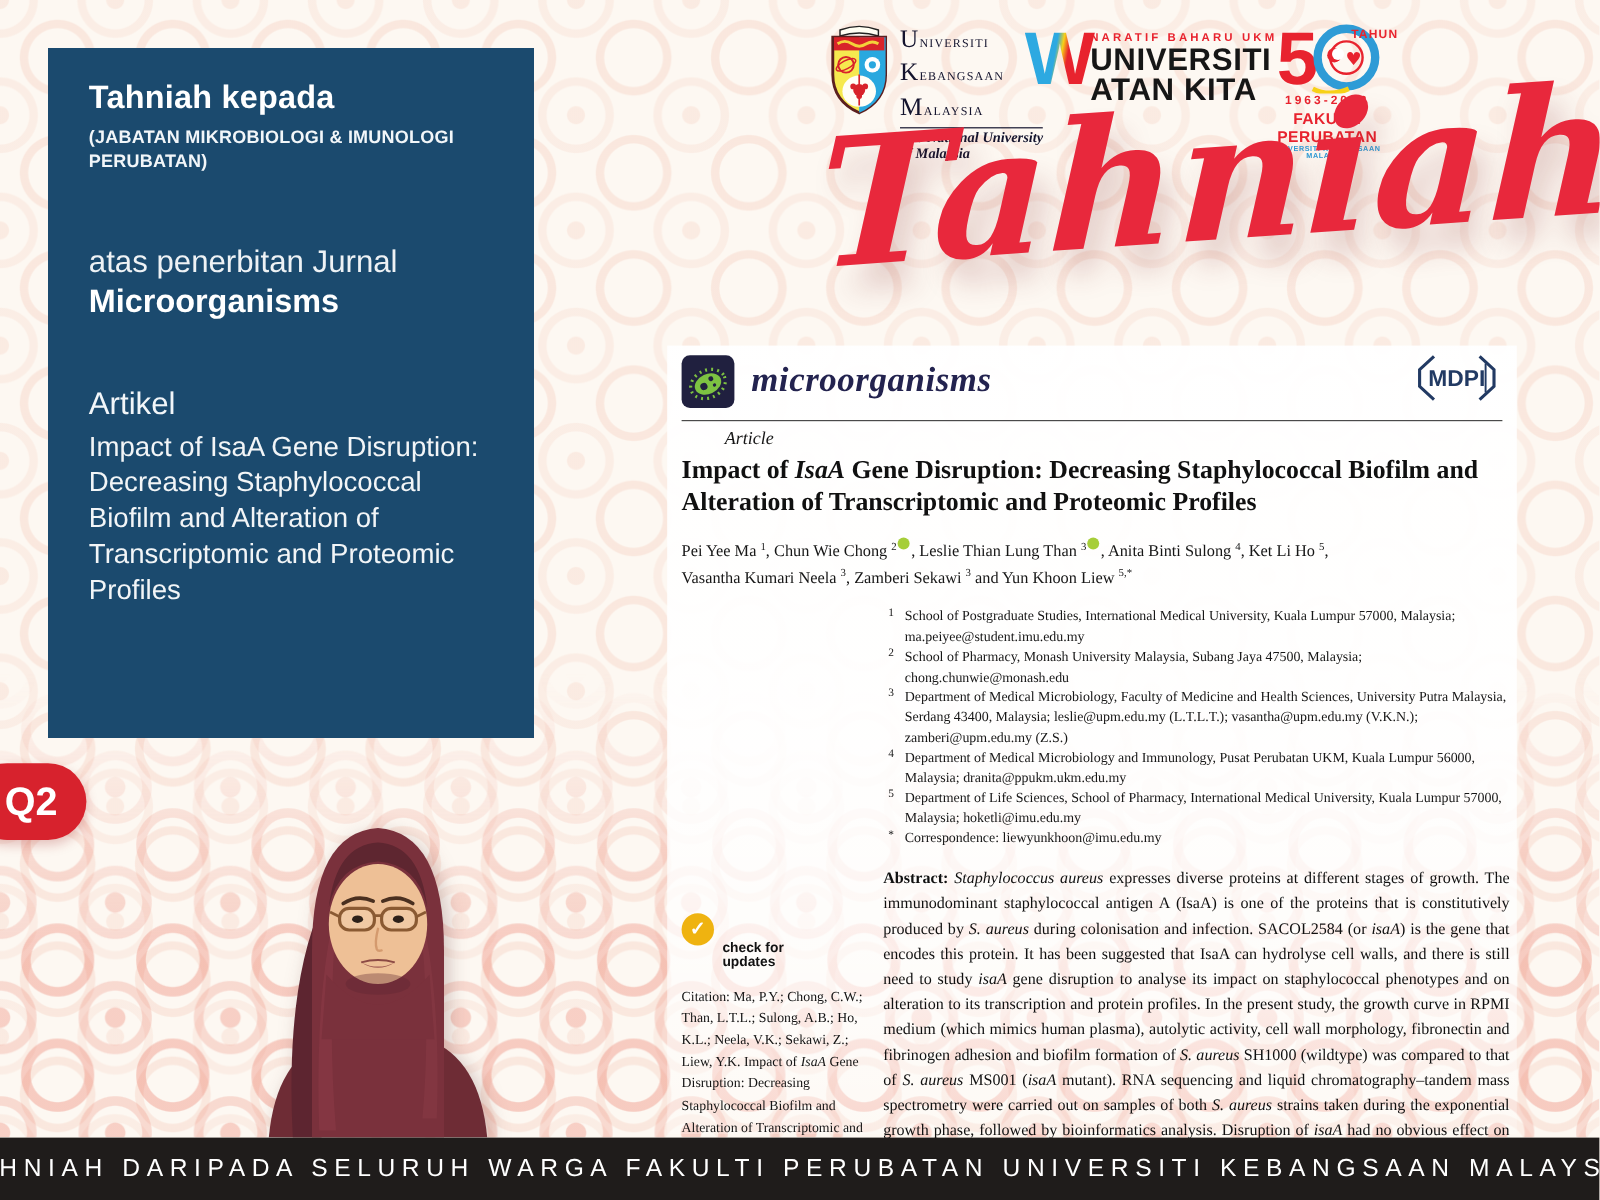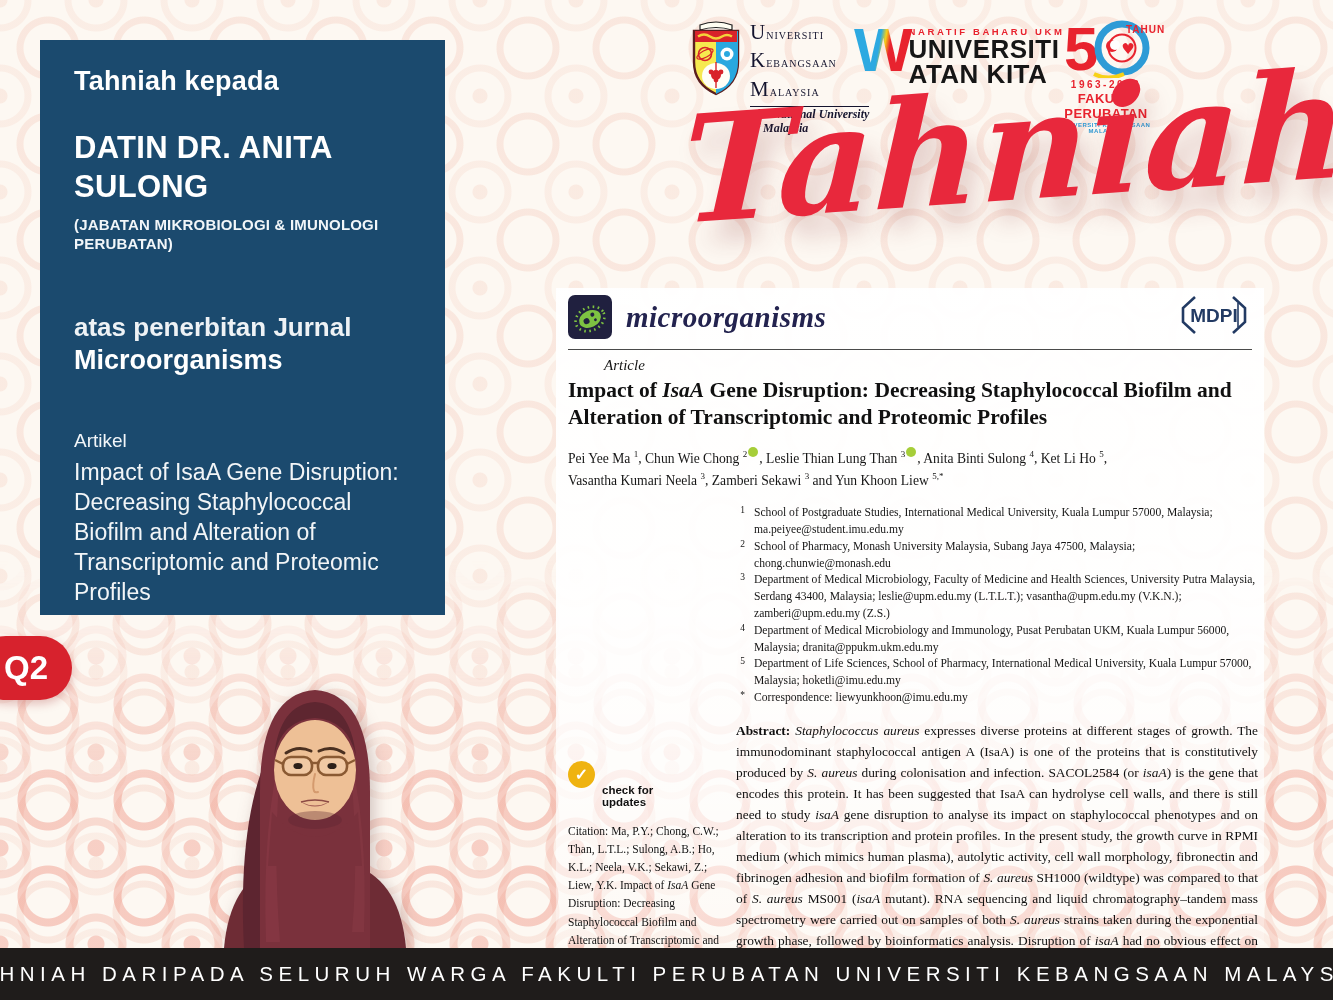--- a/index.html
+++ b/index.html
@@ -31,23 +31,23 @@
   }
   
   .panel{
     position:absolute;left:40px;top:40px;width:405px;height:575px;
     background:#1b4a6e;color:#fff;box-sizing:border-box;
     padding:26px 34px;
   }
   .greeting{font-size:27px;font-weight:700;letter-spacing:.2px;}
   .name{margin-top:32px;font-size:31px;font-weight:700;line-height:1.25;letter-spacing:.3px;}
   .dept{margin-top:8px;font-size:15px;font-weight:700;line-height:1.32;letter-spacing:.2px;color:#f2f6f9;}
-  .atas{margin-top:58px;font-size:26px;font-weight:700;color:#eef2f5;}
+  .atas{margin-top:58px;font-size:26px;font-weight:400;color:#eef2f5;}
   .journal{margin-top:2px;font-size:27px;font-weight:600;}
-  .artikel{margin-top:54px;font-size:19px;font-weight:400;color:#f2f6f9;}
+  .artikel{margin-top:54px;font-size:26px;font-weight:400;color:#f2f6f9;}
   .art-title{margin-top:6px;font-size:23px;font-weight:400;line-height:1.3;color:#f2f5f7;}
   
   .q2{
     position:absolute;left:-26px;top:636px;width:98px;height:64px;background:#d7222d;
     border-radius:34px;color:#fff;font-weight:700;font-size:33px;
     display:flex;align-items:center;justify-content:flex-end;
     padding-right:24px;box-sizing:border-box;
     box-shadow:0 4px 10px rgba(150,20,20,.25);
   }
   
@@ -125,21 +125,20 @@
     font-family:"Liberation Sans",sans-serif;}
 </style>
 </head>
 <body>
 
 <div class="bg-pattern"></div>
 <div class="bg-pattern-strong"></div>
 
 <div class="panel">
   <div class="greeting">Tahniah kepada</div>
-  <div class="name">DATIN DR. ANITA SULONG</div>
   <div class="dept">(JABATAN MIKROBIOLOGI &amp; IMUNOLOGI PERUBATAN)</div>
   <div class="atas">atas penerbitan Jurnal</div>
   <div class="journal">Microorganisms</div>
   <div class="artikel">Artikel</div>
   <div class="art-title">Impact of IsaA Gene Disruption: Decreasing Staphylococcal Biofilm and Alteration of Transcriptomic and Proteomic Profiles</div>
 </div>
 
 <div class="q2">
   <span>Q2</span>
 </div>

